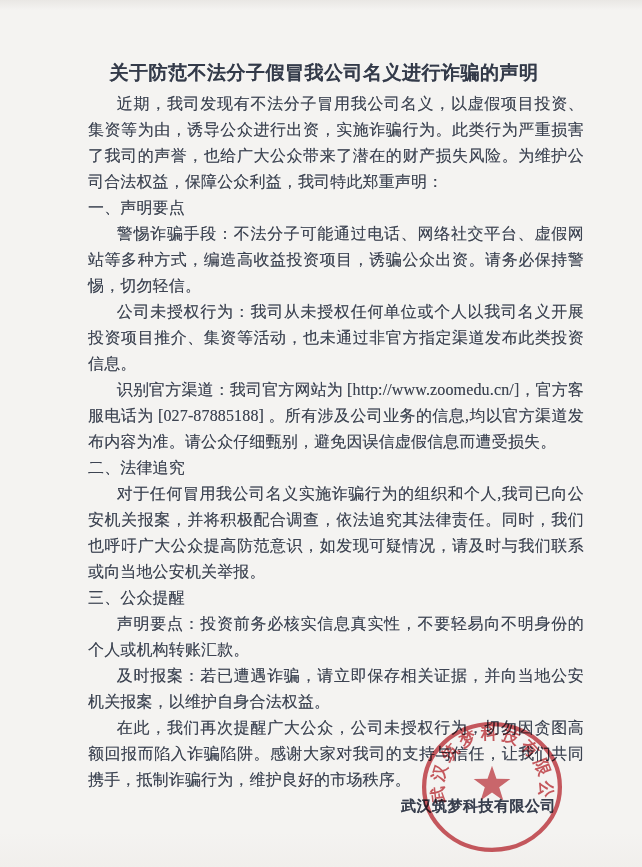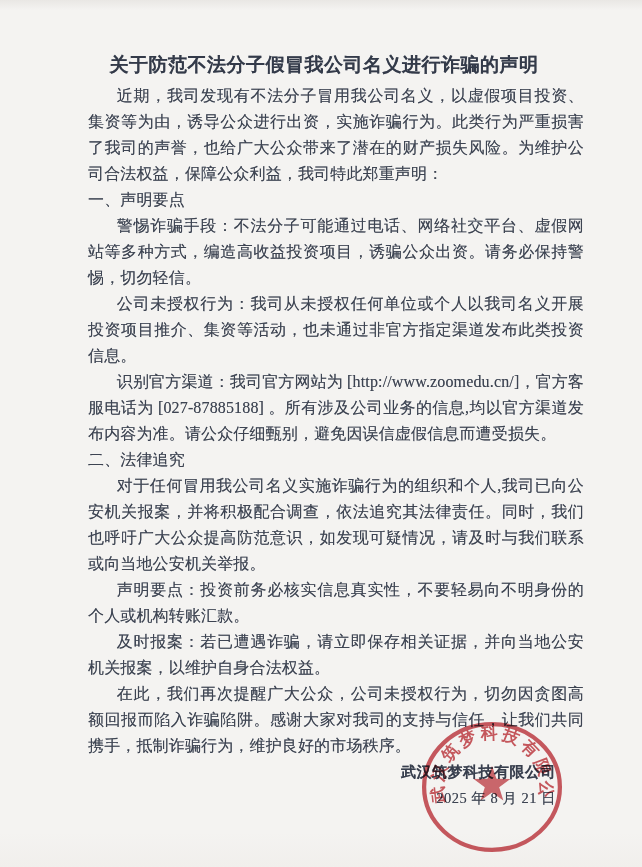--- a/index.html
+++ b/index.html
@@ -18,21 +18,21 @@
     box-sizing:border-box;
   }
   .content{
     position:relative;
     box-sizing:border-box;
     padding:46px 58px 0 88px;
     color:#3d4452;
     text-shadow:0 0 0.6px rgba(61,68,82,.55);
   }
   h1.doc-title{
-    margin:4px 0 3px -24px;
+    margin:12px 0 3px -24px;
     font-size:19px;
     line-height:30px;
     font-weight:700;
     text-align:center;
     letter-spacing:0.5px;
     color:#333a49;
     white-space:nowrap;
   }
   .doc-body p{
     margin:0;
@@ -77,27 +77,27 @@
   <div class="content">
     <h1 class="doc-title">关于防范不法分子假冒我公司名义进行诈骗的声明</h1>
     <div class="doc-body" id="doc-body">
         <p class="body">近期，我司发现有不法分子冒用我公司名义，以虚假项目投资、集资等为由，诱导公众进行出资，实施诈骗行为。此类行为严重损害了我司的声誉，也给广大公众带来了潜在的财产损失风险。为维护公司合法权益，保障公众利益，我司特此郑重声明：</p>
         <p class="heading">一、声明要点</p>
         <p class="body">警惕诈骗手段：不法分子可能通过电话、网络社交平台、虚假网站等多种方式，编造高收益投资项目，诱骗公众出资。请务必保持警惕，切勿轻信。</p>
         <p class="body">公司未授权行为：我司从未授权任何单位或个人以我司名义开展投资项目推介、集资等活动，也未通过非官方指定渠道发布此类投资信息。</p>
         <p class="body">识别官方渠道：我司官方网站为 [http://www.zoomedu.cn/]，官方客服电话为 [027-87885188] 。所有涉及公司业务的信息,均以官方渠道发布内容为准。请公众仔细甄别，避免因误信虚假信息而遭受损失。</p>
         <p class="heading">二、法律追究</p>
         <p class="body">对于任何冒用我公司名义实施诈骗行为的组织和个人,我司已向公安机关报案，并将积极配合调查，依法追究其法律责任。同时，我们也呼吁广大公众提高防范意识，如发现可疑情况，请及时与我们联系或向当地公安机关举报。</p>
+        <p class="heading">三、公众提醒</p>
         <p class="body">声明要点：投资前务必核实信息真实性，不要轻易向不明身份的个人或机构转账汇款。</p>
         <p class="body">及时报案：若已遭遇诈骗，请立即保存相关证据，并向当地公安机关报案，以维护自身合法权益。</p>
         <p class="body">在此，我们再次提醒广大公众，公司未授权行为，切勿因贪图高额回报而陷入诈骗陷阱。感谢大家对我司的支持与信任，让我们共同携手，抵制诈骗行为，维护良好的市场秩序。</p>
       </div>
     <div class="sign-block">
       <div class="sign-company">武汉筑梦科技有限公司</div>
-      <div class="sign-date">2025 年 8 月 21 日</div>
     </div>
   </div>
 
   <svg class="company-seal" viewBox="0 0 150 150" xmlns="http://www.w3.org/2000/svg" aria-hidden="true">
     <ellipse cx="75" cy="76" rx="67" ry="62" fill="none" stroke="#c03038" stroke-width="4.2" opacity="0.9"></ellipse>
     <path id="sealArc" d="M 30 93 A 48 48 0 1 1 120 93" fill="none"></path>
     <text font-size="16.5" font-weight="700" fill="#c03038" opacity="0.9" letter-spacing="3">
       <textPath href="#sealArc" startOffset="2" textLength="198" lengthAdjust="spacing">武汉筑梦科技有限公司</textPath>
     </text>
     <polygon points="75,55 79.4,67.9 93.1,68.1 82.1,76.3 86.2,89.4 75,81.5 63.8,89.4 67.9,76.3 56.9,68.1 70.6,67.9" fill="#c03038" opacity="0.82"></polygon>

